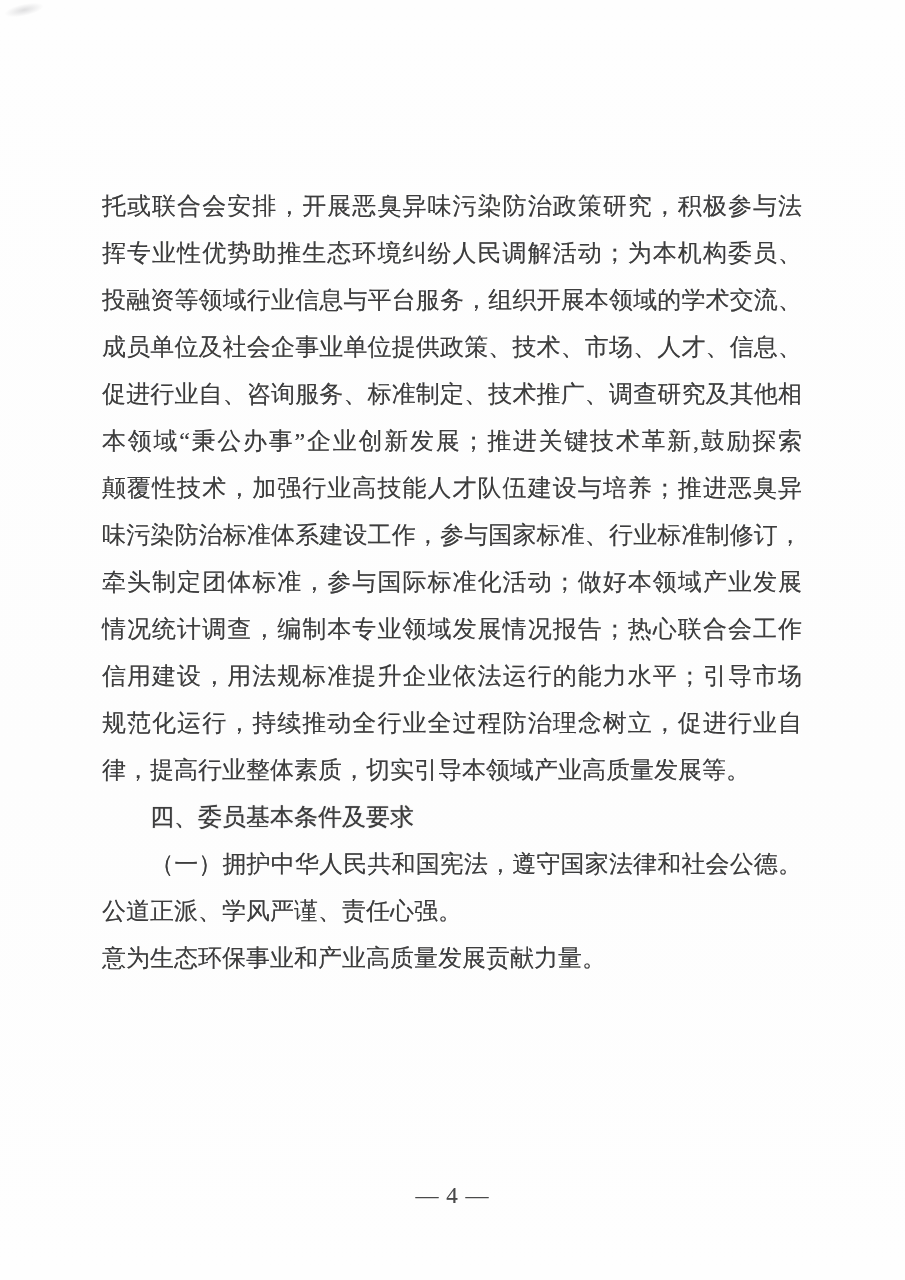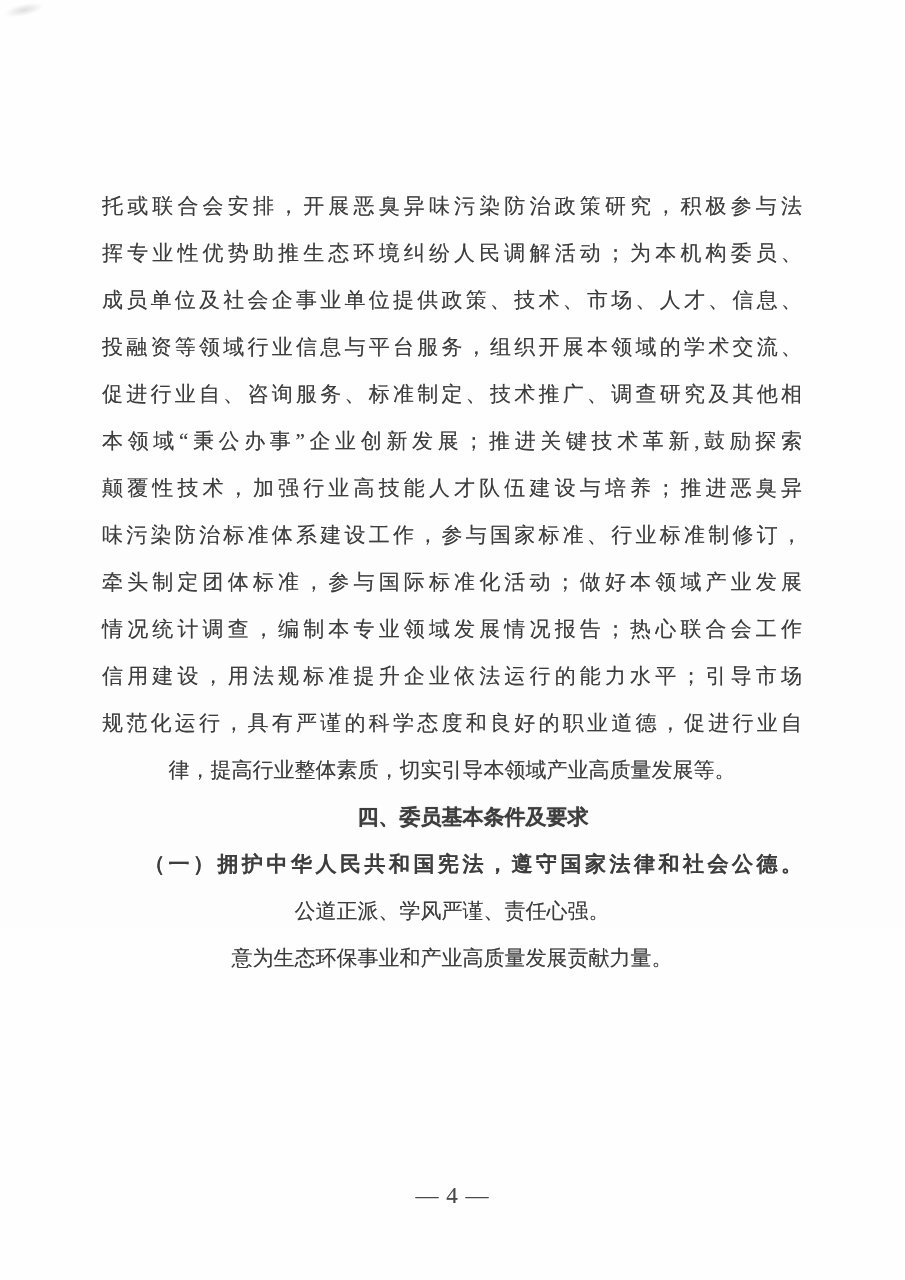--- a/index.html
+++ b/index.html
@@ -28,41 +28,40 @@
     height: 12px;
     background: radial-gradient(ellipse at center, rgba(140,140,145,0.28), rgba(140,140,145,0) 70%);
     transform: rotate(-12deg);
     pointer-events: none;
   }
   .text-block {
     position: absolute;
     left: 102px;
     top: 183px;
     width: 700px;
-    font-size: 21px;
+    font-size: 24px;
     line-height: 47px;
     color: #3d3d3d;
     letter-spacing: 0;
     text-shadow: 0 0 0.6px rgba(70,70,75,0.55);
   }
   .line {
     height: 47px;
     white-space: normal;
-    text-align: center;
+    text-align: left;
   }
   .line.j {
     text-align: justify;
     text-align-last: justify;
   }
   .line.indent {
     text-indent: 2em;
-    font-weight: bold;
   }
   .line.heading {
-    font-weight: bold;
+    font-weight: normal;
     text-indent: 2em;
     text-shadow: 0 0 0.8px rgba(50,50,55,0.8);
   }
   .footer {
     position: absolute;
     left: 0;
     top: 1181px;
     width: 905px;
     text-align: center;
     font-size: 23px;
@@ -76,30 +75,30 @@
 <body>
 
 <div class="page">
 
   <div class="smudge"></div>
 
   <div class="text-block">
 
     <div class="line j">托或联合会安排，开展恶臭异味污染防治政策研究，积极参与法</div>
     <div class="line j">挥专业性优势助推生态环境纠纷人民调解活动；为本机构委员、</div>
+    <div class="line j">投融资等领域行业信息与平台服务，组织开展本领域的学术交流、</div>
     <div class="line j">成员单位及社会企事业单位提供政策、技术、市场、人才、信息、</div>
-    <div class="line j">投融资等领域行业信息与平台服务，组织开展本领域的学术交流、</div>
     <div class="line j">促进行业自、咨询服务、标准制定、技术推广、调查研究及其他相</div>
     <div class="line j">本领域“秉公办事”企业创新发展；推进关键技术革新,鼓励探索</div>
     <div class="line j">颠覆性技术，加强行业高技能人才队伍建设与培养；推进恶臭异</div>
     <div class="line j">味污染防治标准体系建设工作，参与国家标准、行业标准制修订，</div>
     <div class="line j">牵头制定团体标准，参与国际标准化活动；做好本领域产业发展</div>
     <div class="line j">情况统计调查，编制本专业领域发展情况报告；热心联合会工作</div>
     <div class="line j">信用建设，用法规标准提升企业依法运行的能力水平；引导市场</div>
-    <div class="line j">规范化运行，具有严谨的科学态度和良好的职业道德，促进行业自</div>
+    <div class="line j">规范化运行，持续推动全行业全过程防治理念树立，促进行业自</div>
     <div class="line">律，提高行业整体素质，切实引导本领域产业高质量发展等。</div>
 
     <div class="line heading">四、委员基本条件及要求</div>
 
     <div class="line j indent">（一）拥护中华人民共和国宪法，遵守国家法律和社会公德。</div>
     <div class="line">公道正派、学风严谨、责任心强。</div>
 
     <div class="line">意为生态环保事业和产业高质量发展贡献力量。</div>
 
   </div>

